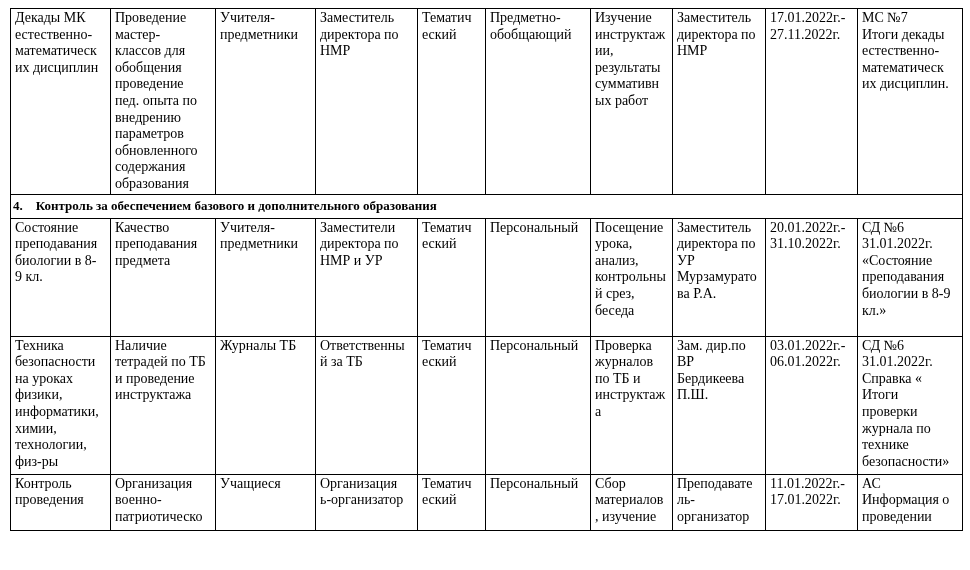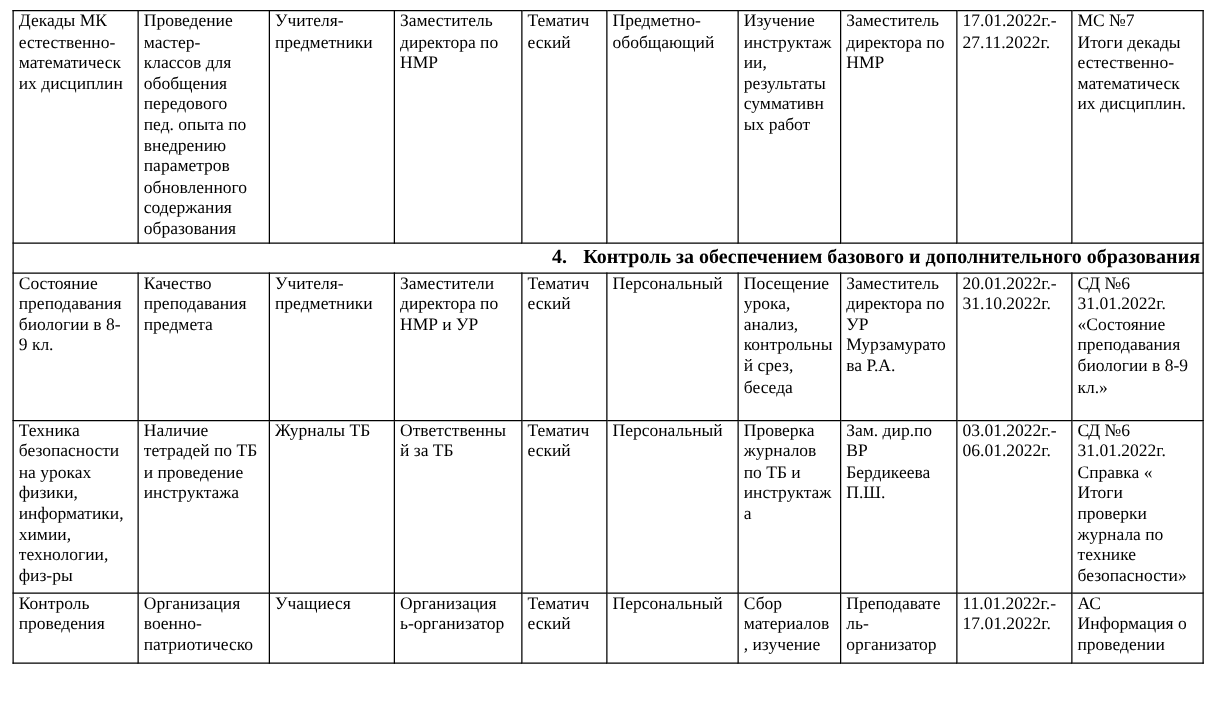--- a/index.html
+++ b/index.html
@@ -27,26 +27,26 @@
     border: 1px solid #000000;
     vertical-align: top;
     padding: 1px 2px 1px 4px;
     font-size: 14px;
     line-height: 16.6px;
     white-space: pre-wrap;
     word-break: break-word;
     overflow: hidden;
   }
   table.doc-table td.section-cell {
-    text-align: right;
+    text-align: left;
     vertical-align: middle;
     font-weight: bold;
     white-space: normal;
     padding: 1px 2px;
-    font-size: 16px;
+    font-size: 13px;
     line-height: 18px;
   }
   .section-num {
     margin-right: 13px;
   }
 </style>
 </head>
 <body>
 
 <table class="doc-table">
@@ -65,21 +65,21 @@
   <tbody>
     <tr style="height:185px">
       <td>Декады МК
 естественно-
 математическ
 их дисциплин</td>
       <td>Проведение
 мастер-
 классов для
 обобщения
-передового
+проведение
 пед. опыта по
 внедрению
 параметров
 обновленного
 содержания
 образования</td>
       <td>Учителя-
 предметники</td>
       <td>Заместитель
 директора по

